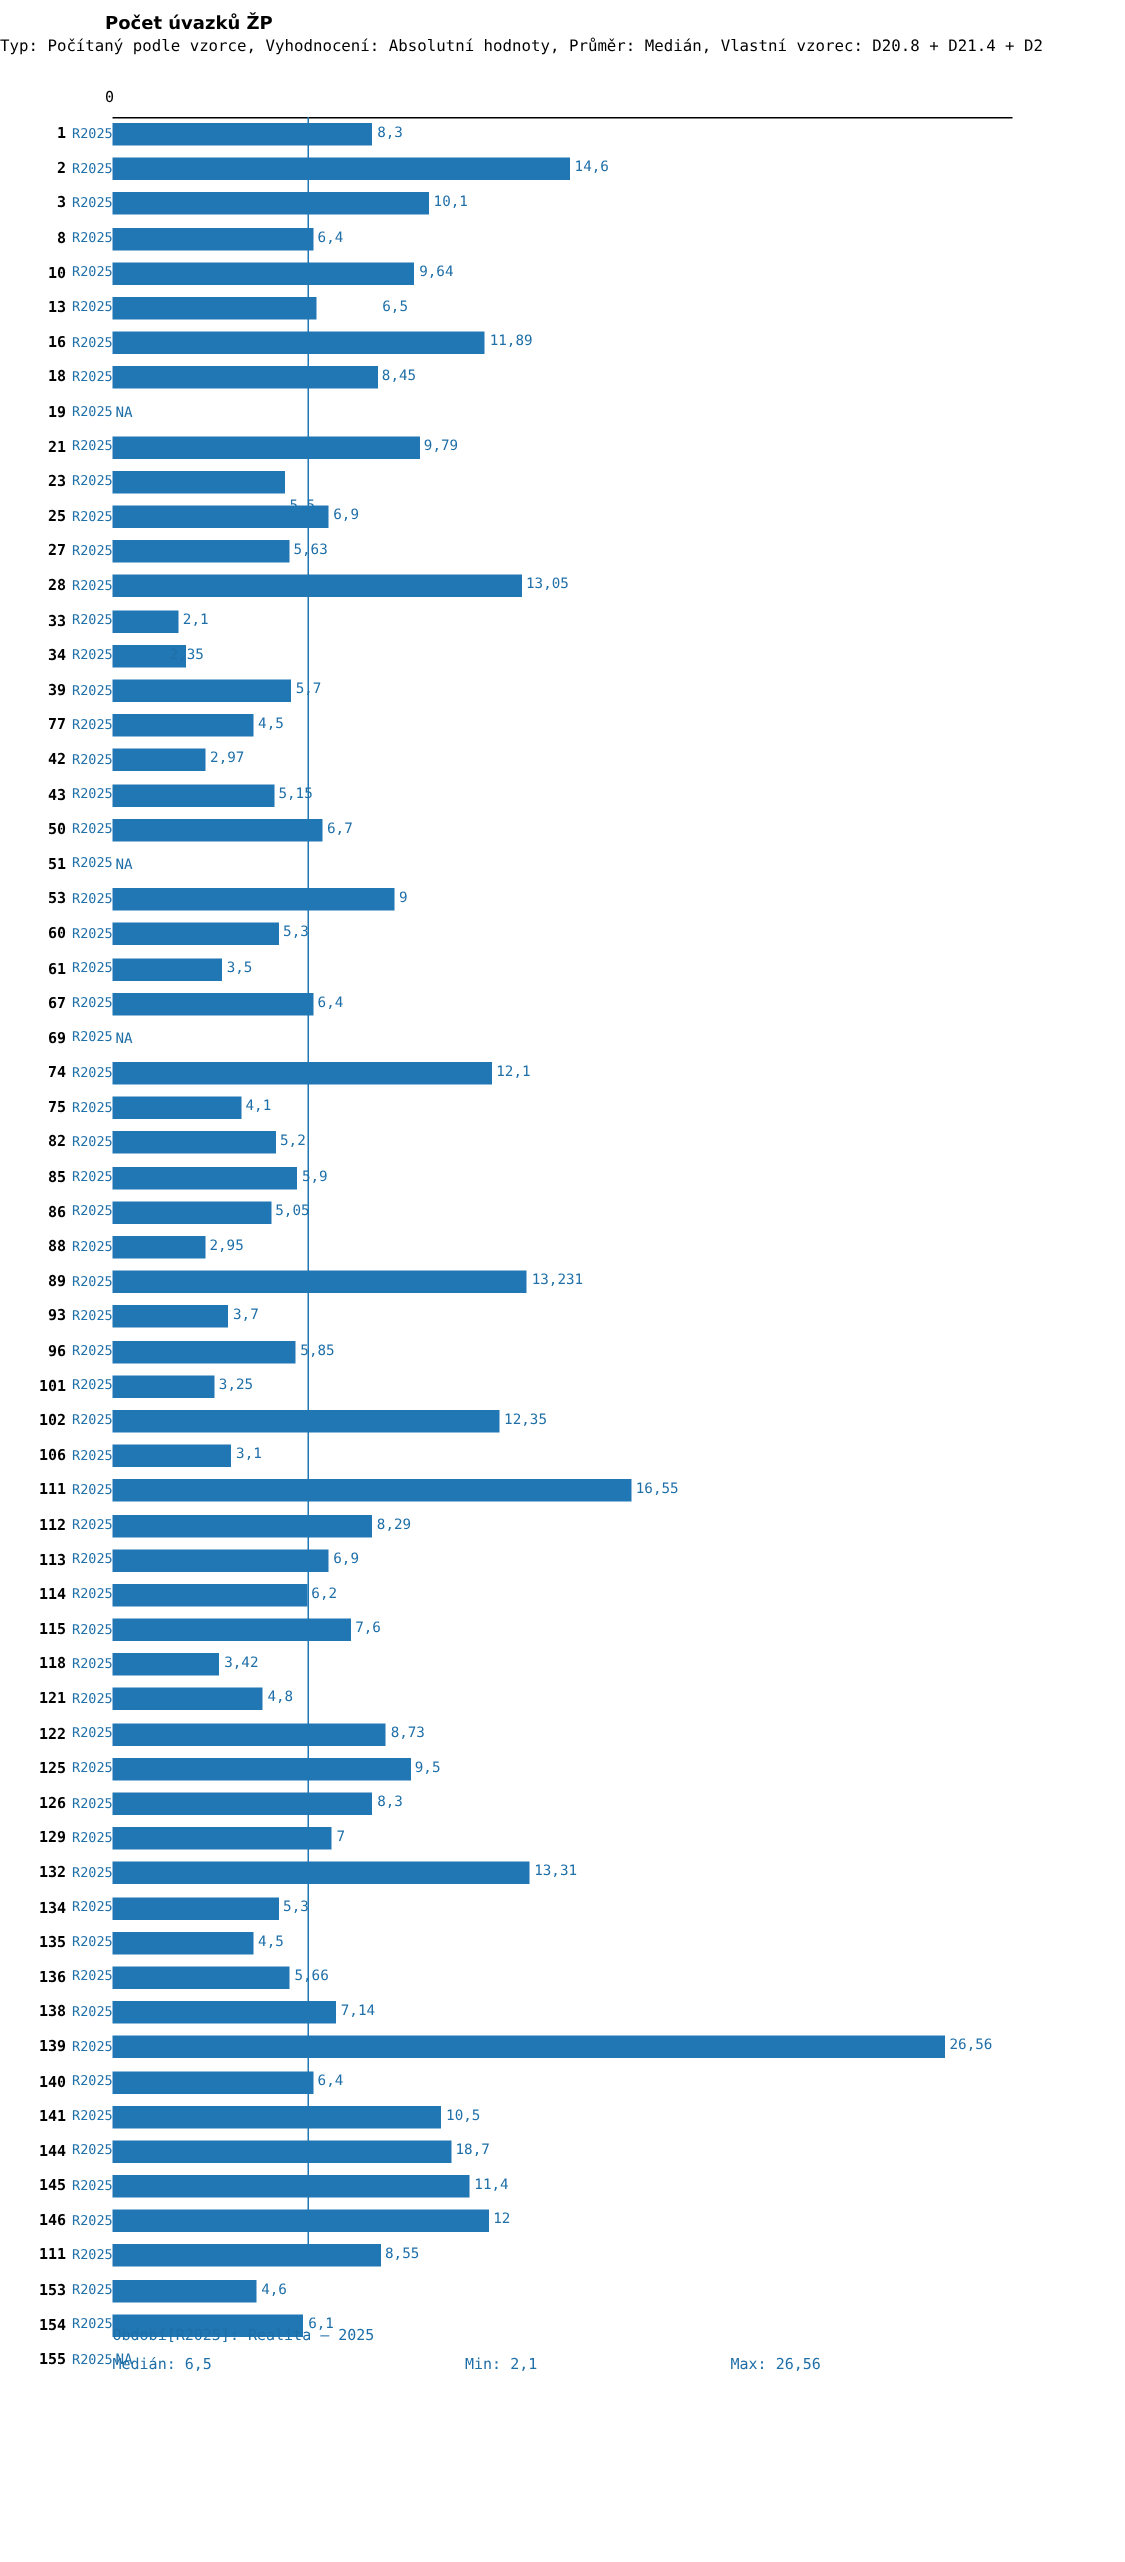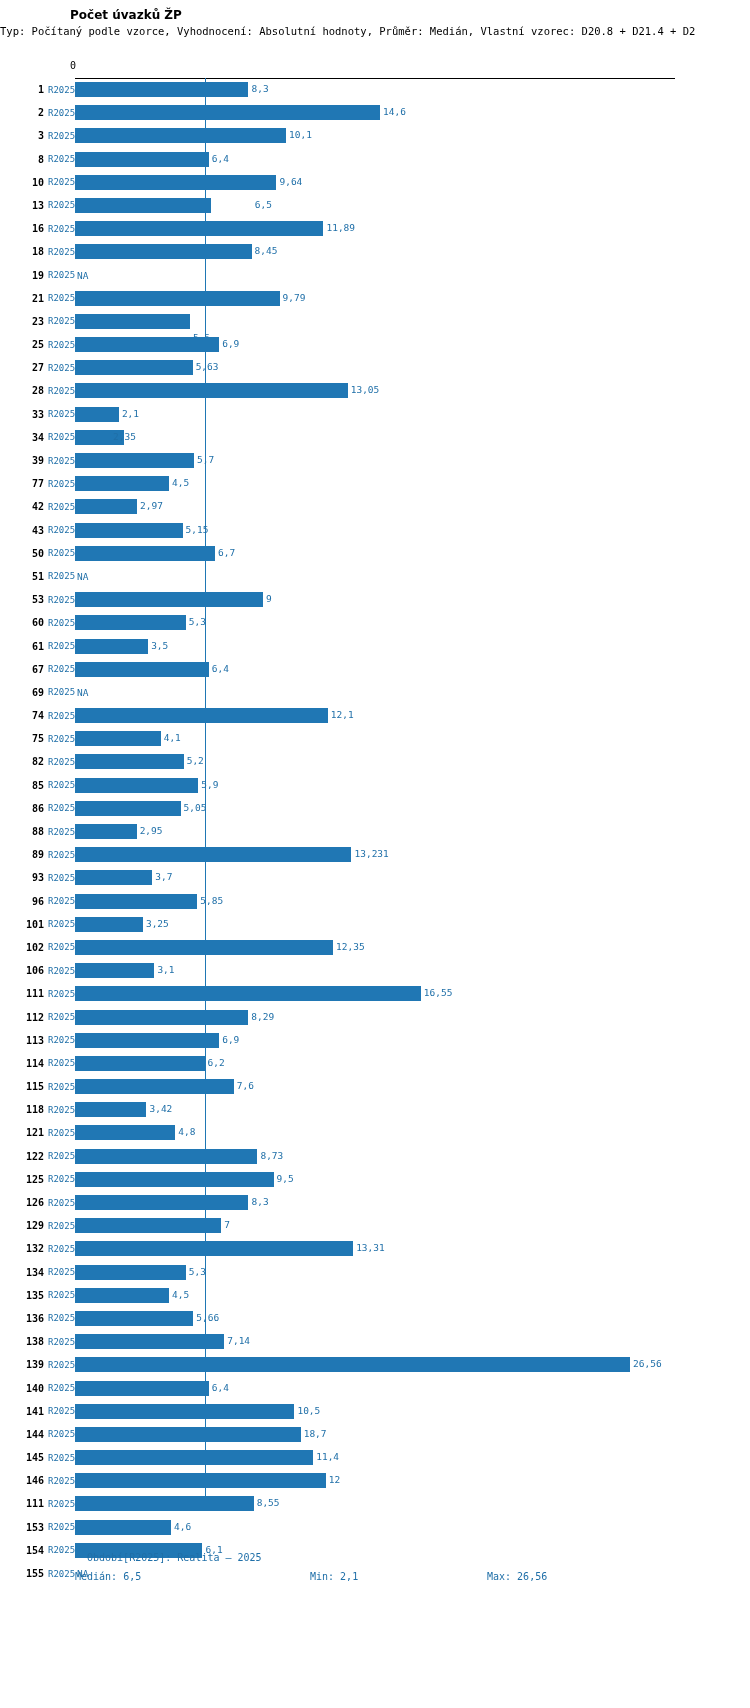--- a/index.html
+++ b/index.html
@@ -131,21 +131,20 @@
     top: 1552px;
     width: 750px;
     font-size: 10px;
     color: #1f6fa8;
   }
   .footer .f-period {
     position: absolute;
     left: 75px;
     top: 0px;
     white-space: nowrap;
-    margin-left: 12px;
   }
   .footer .f-median {
     position: absolute;
     left: 75px;
     top: 19px;
     white-space: nowrap;
   }
   .footer .f-min {
     position: absolute;
     left: 310px;

